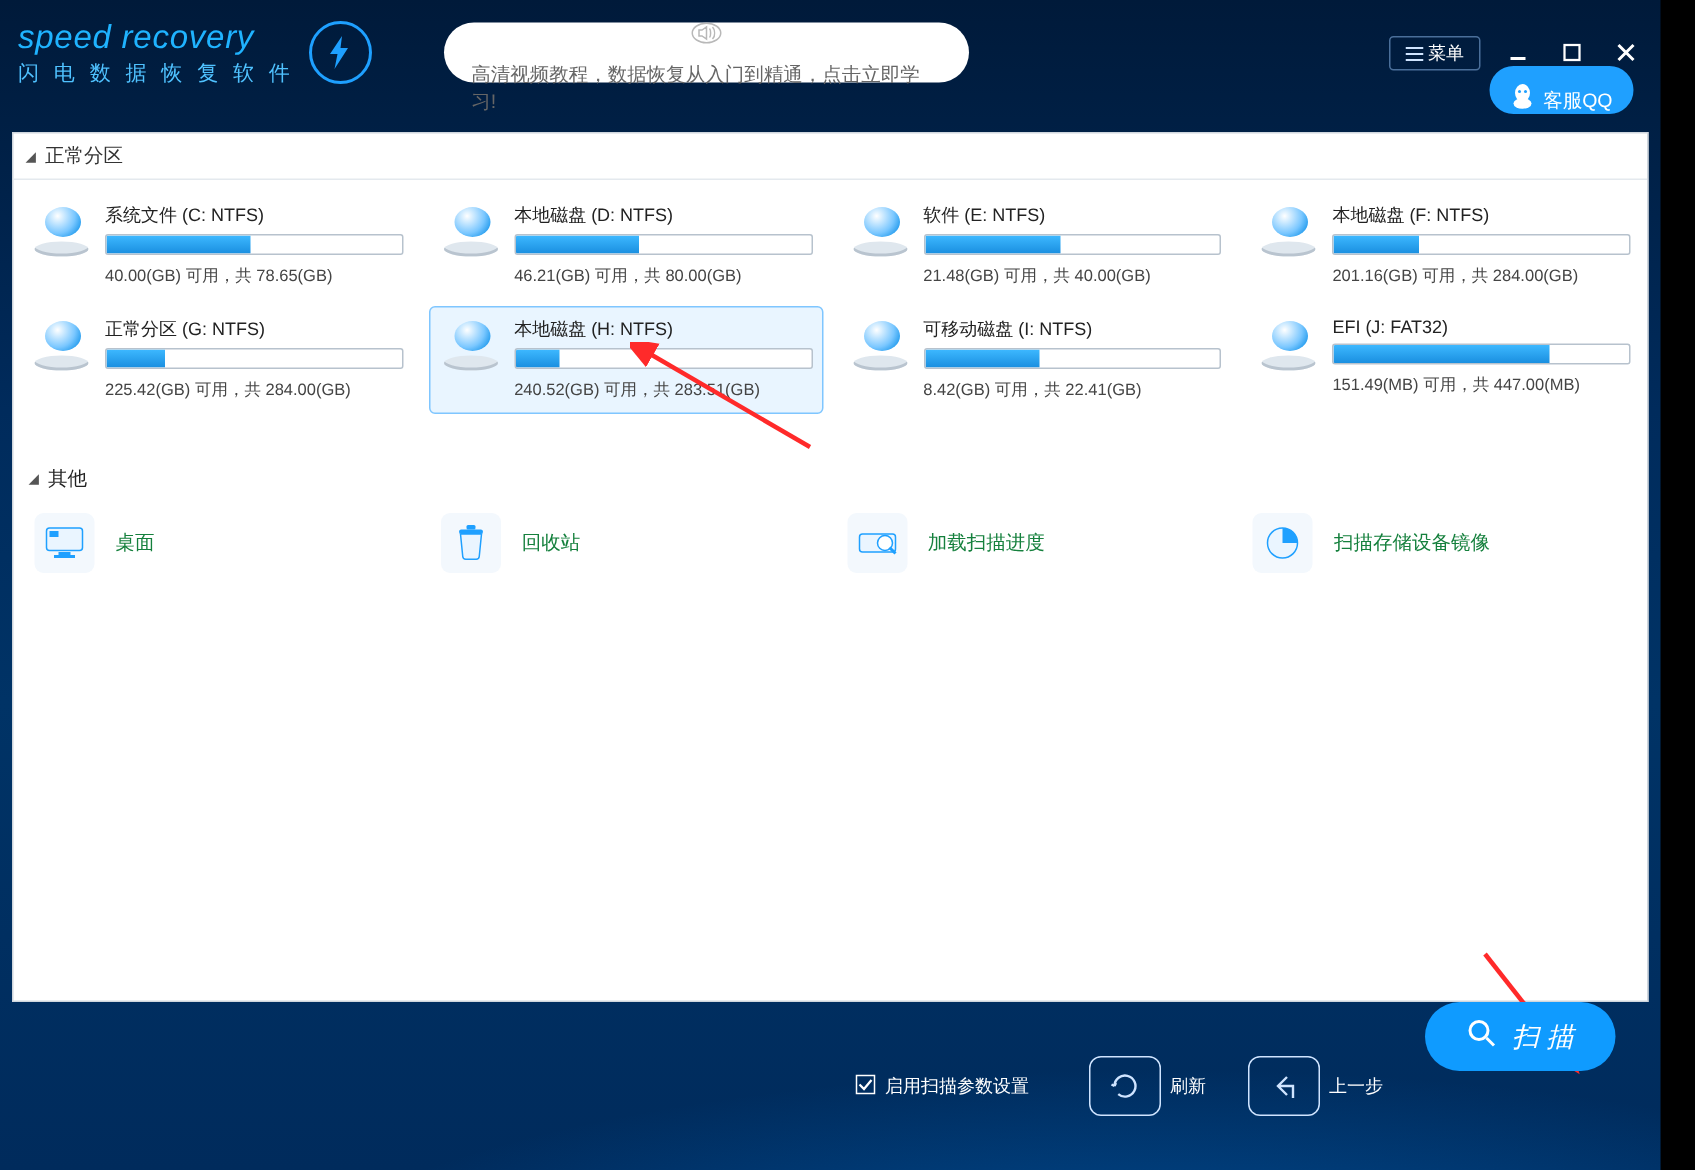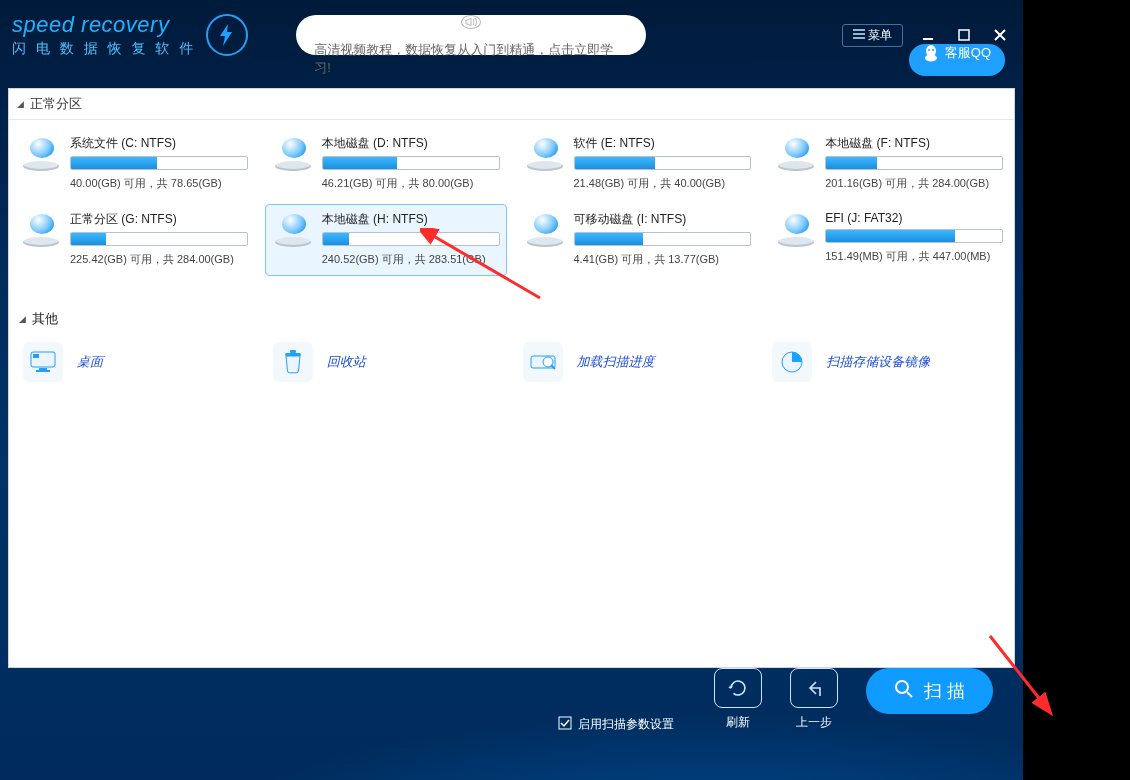--- a/index.html
+++ b/index.html
@@ -1,34 +1,34 @@
 <!DOCTYPE html>
 <html><head>
 <meta charset="utf-8">
 <style>
 * { margin: 0; padding: 0; box-sizing: border-box; font-family: "Microsoft YaHei", Arial, sans-serif; }
 html, body { width: 1130px; height: 780px; overflow: hidden; background: #000; }
 
-.app { width: 1023px; height: 780px; position: relative; background: linear-gradient(180deg,#001a3a 0%, #002b5c 35%, #003366 60%, #002b5c 100%); color: #fff; }
+.app { width: 1107px; height: 780px; position: relative; background: linear-gradient(180deg,#001a3a 0%, #002b5c 35%, #003366 60%, #002b5c 100%); color: #fff; }
 
 .titlebar { height: 70px; display: flex; align-items: center; padding: 0 12px; }
 .logo-wrap { display: flex; align-items: center; gap: 10px; }
 .logo-text { display: flex; flex-direction: column; }
 .logo-main { font-size: 22px; font-style: italic; color: #1fb3ff; font-weight: 500; letter-spacing: .5px; }
 .logo-sub { font-size: 14px; color: #4fc2ff; letter-spacing: 3px; margin-top: 2px; }
 .logo-badge { width: 42px; height: 42px; border: 2px solid #1ea0ff; border-radius: 50%; display:flex; align-items:center; justify-content:center; color:#1ea0ff; font-size:22px; }
 
 .promo { margin-left: 48px; background: #fff; color: #666; border-radius: 22px; height: 40px; display:flex; align-items:center; padding: 0 18px; gap: 12px; font-size: 13px; width: 350px; flex-direction: column; }
 .promo .spk { width:20px; height:20px; border:1.5px solid #b8b8b8; border-radius:50%; display:flex; align-items:center; justify-content:center; font-size:10px; color:#b8b8b8; }
 
 .right-controls { margin-left:auto; display:flex; align-items:center; gap:14px; }
-.menu-chip { border:1px solid #4a6f9a; border-radius:3px; padding: 2px 10px; font-size:12px; display:flex; align-items:center; gap:3px; }
+.menu-chip { border:1px solid #4a6f9a; border-radius:3px; padding: 2px 10px; font-size:12px; display:flex; align-items:flex-end; gap:3px; }
 .winbtn { width:22px; height:22px; display:flex; align-items:center; justify-content:center; font-size:16px; cursor:pointer; }
 
-.qq-btn { position:absolute; top:44px; right:18px; background:#1fa0ff; color:#fff; border-radius:18px; height:32px; padding:0 14px; display:flex; align-items:flex-start; gap:6px; font-size:13px; cursor:pointer; }
+.qq-btn { position:absolute; top:44px; right:18px; background:#1fa0ff; color:#fff; border-radius:18px; height:32px; padding:0 14px; display:flex; align-items:flex-end; gap:6px; font-size:13px; cursor:pointer; }
 
 .panel { position:absolute; top:88px; left:8px; right:8px; bottom:112px; background:#fff; border:1px solid #cfd6dd; color:#222; overflow:auto; }
 
 .section-head { display:flex; align-items:center; gap:6px; padding:6px 8px; border-bottom:1px solid #e4e9ee; font-size:13px; color:#333; }
 .tri { font-size:9px; color:#555; }
 
 .part-grid { display:grid; grid-template-columns: repeat(4, 1fr); gap: 4px 10px; padding: 8px 4px 20px 4px; }
 .part { display:flex; gap:8px; padding:6px 6px 8px 6px; border:1px solid transparent; border-radius:4px; cursor:pointer; }
 .part.selected { background:#e9f5ff; border-color:#7fc6ff; }
 .disk-ico { width:42px; height:36px; position:relative; flex-shrink:0; }
@@ -38,28 +38,28 @@
 .part-title { font-size:12px; color:#222; margin-bottom:4px; white-space:nowrap; }
 .bar { height:14px; border:1px solid #b7c2cd; border-radius:2px; background:#fff; overflow:hidden; margin-bottom:6px; }
 .bar .fill { height:100%; background:linear-gradient(180deg,#3db8ff,#1a8fe0); }
 .part-stats { font-size:11px; color:#444; white-space:nowrap; }
 
 .other-section { padding: 10px 4px 20px 4px; }
 .other-head { display:flex; align-items:center; gap:6px; padding:4px 6px 10px 6px; font-size:13px; }
 .other-grid { display:grid; grid-template-columns: repeat(4, 1fr); gap: 18px 10px; padding: 0 4px; }
 .other-item { display:flex; align-items:center; gap:14px; padding:4px 6px; cursor:pointer; }
 .oicon { width:40px; height:40px; border-radius:6px; display:flex; align-items:center; justify-content:center; font-size:20px; color:#1fa0ff; background:#f3f8fd; }
-.olabel { font-size:13px; color:#1d4ed8;font-style:italic; }
+.olabel { font-size:13px; color:#15803d; }
 
 .footer { position:absolute; left:0; right:0; bottom:0; height:112px; display:flex; justify-content:flex-end; gap:28px; padding:0 30px; background:radial-gradient(ellipse at 70% 180%, rgba(0,120,220,.5), transparent 55%); }
 .foot-check { display:flex; align-items:center; gap:6px; font-size:12px; color:#fff; margin-right:12px; }
-.foot-col { display:flex; flex-direction:column; align-items:center; gap:6px; cursor:pointer; }
+.foot-col { display:flex; flex-direction:row; align-items:center; gap:6px; cursor:pointer; }
 .foot-ico { width:48px; height:40px; border:1.5px solid #cfe4ff; border-radius:8px; display:flex; align-items:center; justify-content:center; color:#cfe4ff; font-size:20px; }
 .foot-lab { font-size:12px; }
-.scan-btn { background:#0f9bff; color:#fff; border:none; border-radius:26px; height:46px; padding:0 28px; font-size:18px; display:flex; align-items:center; gap:10px; cursor:pointer; }
+.scan-btn { background:#0f9bff; color:#fff; border:none; border-radius:26px; height:46px; padding:0 28px; font-size:18px; display:flex; align-items:center; gap:10px; cursor:pointer;font-style:italic; }
 
 .arrow-svg { position:absolute; pointer-events:none; }
 </style>
 </head>
 <body>
 <div class="app">
 
 <div class="titlebar">
   <div class="logo-wrap">
     <div class="logo-text">
@@ -210,21 +210,21 @@
         <div class="part">
           <div class="disk-ico">
             <div class="dome"></div>
             <div class="plate"></div>
           </div>
           <div class="part-info">
             <div class="part-title">可移动磁盘 (I: NTFS)</div>
             <div class="bar">
               <div class="fill" style="width:39%"></div>
             </div>
-            <div class="part-stats">4.41(GB) 可用，共 13.77(GB)</div>
+            <div class="part-stats">8.42(GB) 可用，共 22.41(GB)</div>
           </div>
         </div>
         <div class="part">
           <div class="disk-ico">
             <div class="dome"></div>
             <div class="plate"></div>
           </div>
           <div class="part-info">
             <div class="part-title">EFI (J: FAT32)</div>
             <div class="bar">

